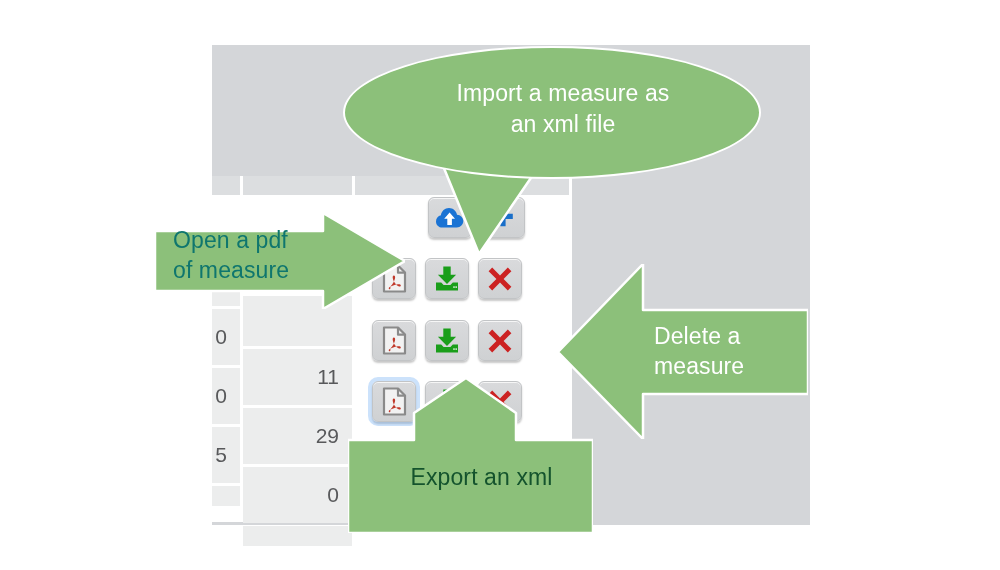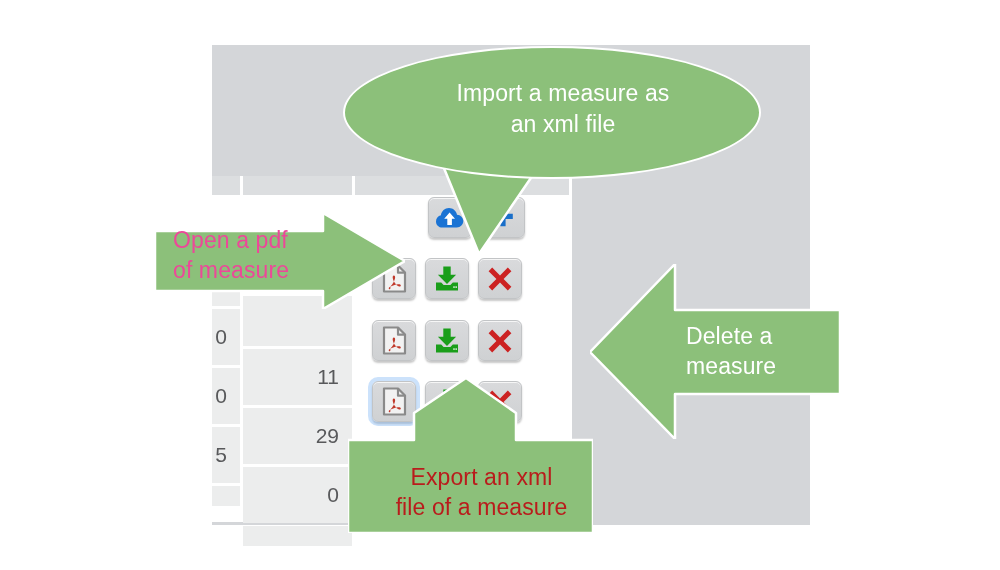--- a/index.html
+++ b/index.html
@@ -118,26 +118,26 @@
     position: absolute;
     left: 155px; top: 213px;
     width: 250px; height: 96px;
   }
   .arrow-right .atxt {
     position: absolute;
     left: 18px; top: 12px;
     width: 170px;
     font-size: 23px;
     line-height: 1.32;
-    color: #ec4899;
+    color: #0f766e;
   }
 
   .arrow-left {
     position: absolute;
-    left: 590px; top: 264px;
+    left: 558px; top: 264px;
     width: 250px; height: 175px;
   }
   .arrow-left .atxt {
     position: absolute;
     left: 96px; top: 57px;
     width: 150px;
     font-size: 23px;
     line-height: 1.32;
     color: #ffffff;
   }
@@ -146,21 +146,21 @@
     position: absolute;
     left: 348px; top: 378px;
     width: 245px; height: 155px;
   }
   .arrow-up .atxt {
     position: absolute;
     left: 26px; top: 84px;
     width: 215px;
     font-size: 23px;
     line-height: 1.32;
-    color: #b91c1c;
+    color: #14532d;
     text-align: center;
   }
 
   .ann svg { position: absolute; left: 0; top: 0; display: block; }
 </style>
 </head>
 <body>
 
 <div id="stage">
 
@@ -348,17 +348,16 @@
       <div>measure</div>
     </div>
   </div>
 
   <div class="ann arrow-up">
     <svg width="245" height="155" viewBox="0 0 245 155" aria-hidden="true">
       <path d="M0 62 H66 V35 L118 0 L168 35 V62 H245 V155 H0 Z" fill="#8cc07a" stroke="#ffffff" stroke-width="2.5" stroke-linejoin="round"></path>
     </svg>
     <div class="atxt">
       <div>Export an xml</div>
-      <div>file of a measure</div>
     </div>
   </div>
 
 </div>
 
 </body></html>

